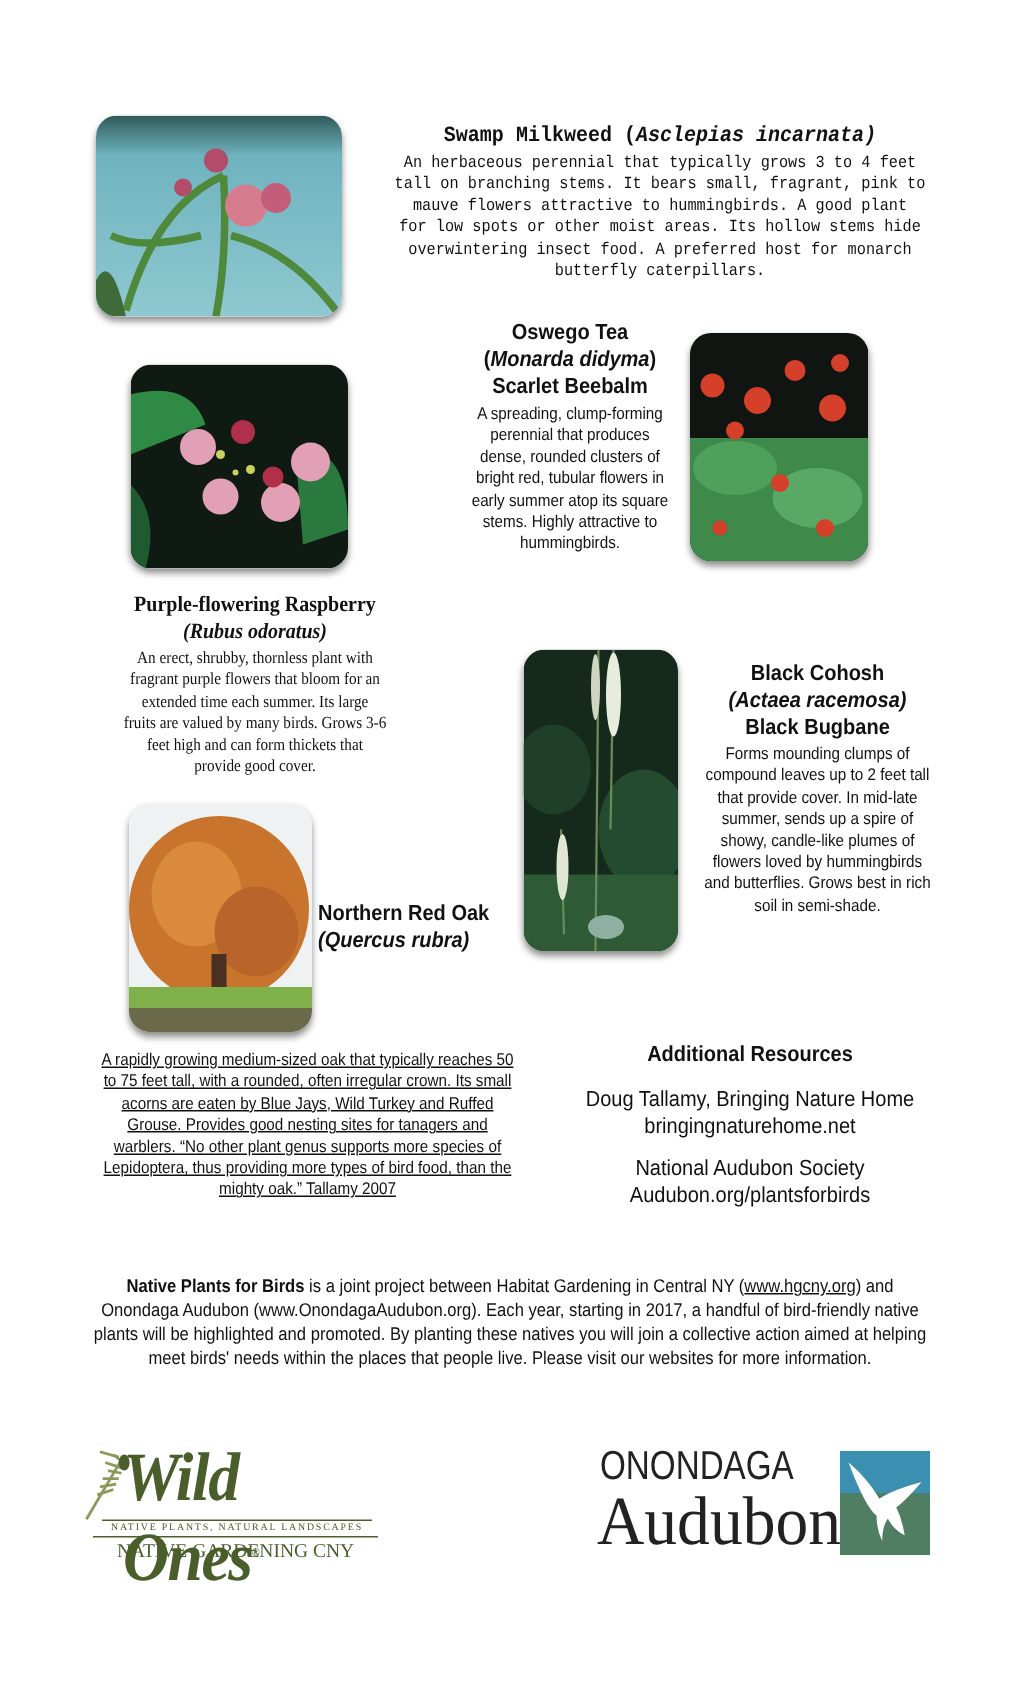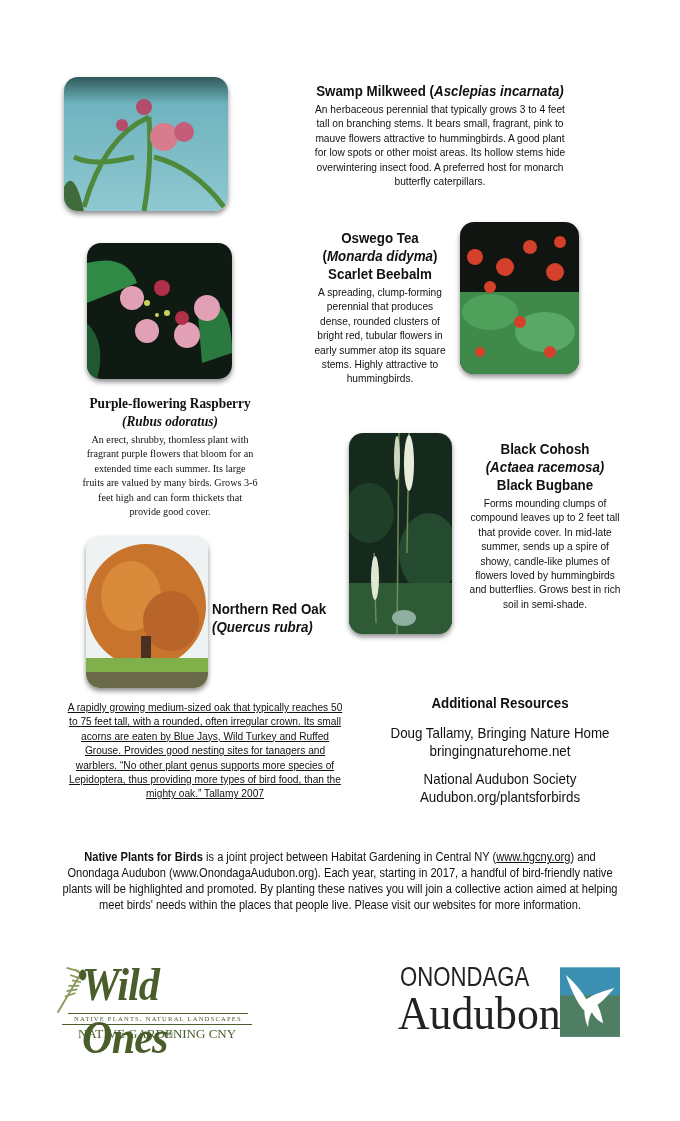--- a/index.html
+++ b/index.html
@@ -33,35 +33,35 @@
       </defs>
     <rect width="164" height="134" fill="url(#g1)"></rect>
     <path d="M20 130 Q40 60 85 40 M85 40 Q88 90 80 134 M70 80 Q30 90 10 80 M90 80 Q130 90 160 130" stroke="#4f8a3c" stroke-width="5" fill="none"></path>
     <circle cx="80" cy="30" r="8" fill="#b34b6a"></circle>
       <circle cx="100" cy="60" r="14" fill="#d77c8e"></circle>
     <circle cx="120" cy="55" r="10" fill="#c45d79"></circle>
       <circle cx="58" cy="48" r="6" fill="#b34b6a"></circle>
     <path d="M0 110 Q10 90 20 134 L0 134Z" fill="#3f6a3a"></path>
   </svg>
 </div>
-<div class="abs center" style="left:240px;top:82px;width:400px;">
+<div class="abs center" style="left:240px;top:82px;width:400px;font-family:Liberation Mono, monospace;">
   <div class="title">
     <span>Swamp Milkweed (</span><span class="sci">Asclepias incarnata)</span>
   </div>
   <div class="body" style="margin-top:2px;">
     <div>An herbaceous perennial that typically grows 3 to 4 feet</div>
     <div>tall on branching stems. It bears small, fragrant, pink to</div>
     <div>mauve flowers attractive to hummingbirds. A good plant</div>
     <div>for low spots or other moist areas. Its hollow stems hide</div>
     <div>overwintering insect food. A preferred host for monarch</div>
     <div>butterfly caterpillars.</div>
   </div>
 </div>
 
-<div class="abs center" style="left:290px;top:229px;width:180px;">
+<div class="abs center" style="left:290px;top:213px;width:180px;">
   <div class="title">
     <div>Oswego Tea</div>
     <div><span>(</span><span class="sci">Monarda didyma</span><span>)</span></div>
     <div>Scarlet Beebalm</div>
   </div>
   <div class="body" style="margin-top:2px;">
     <div>A spreading, clump-forming</div>
     <div>perennial that produces</div>
     <div>dense, rounded clusters of</div>
     <div>bright red, tubular flowers in</div>

